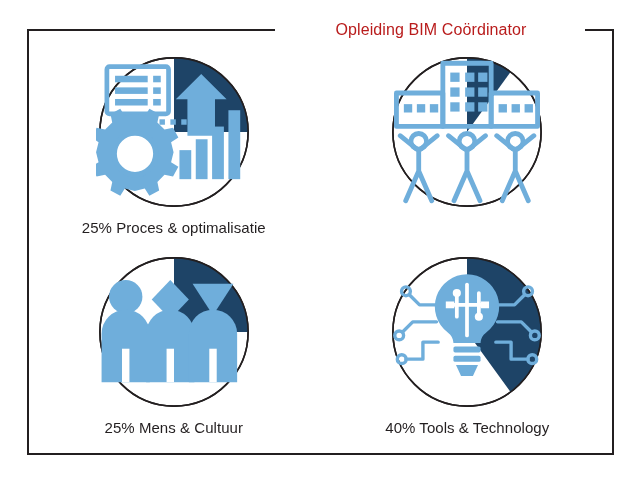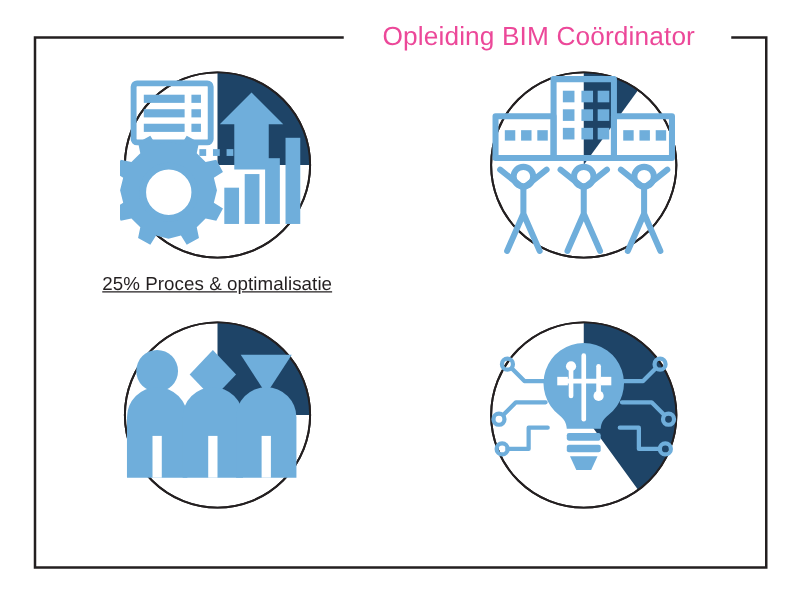--- a/index.html
+++ b/index.html
@@ -46,23 +46,23 @@
   }
 
   .title {
     position: absolute;
     left: 275px;
     top: 17px;
     width: 312px;
     height: 26px;
     line-height: 26px;
     text-align: center;
-    font-size: 21px;
+    font-size: 16px;
     font-weight: 400;
-    color: #ec4899;
+    color: #b91c1c;
     white-space: nowrap;
     letter-spacing: 0.1px;
   }
 
   
   .grid {
     position: absolute;
     left: 27px;
     top: 40px;
     width: 587px;
@@ -107,21 +107,20 @@
   .icon-layer svg { display: block; }
 
   .caption {
     margin-top: 9px;
     font-size: 15px;
     font-weight: 400;
     color: #231f20;
     white-space: nowrap;
     text-align: center;
     letter-spacing: 0.05px;
-    text-decoration: underline;
   }
 </style>
 </head>
 <body>
 
 <div id="slide">
 
   <div class="frame"></div>
   <div class="title-mask"></div>
   <div class="title">Opleiding BIM Coördinator</div>
@@ -247,20 +246,21 @@
               <path d="M27 58 L27 32 a13 13 0 0 1 26 0 L53 58 Z"></path>
               <rect x="38" y="40" width="4" height="18" fill="#ffffff"></rect>
 
               <path d="M52 5 L74 5 L63 22 Z"></path>
               <path d="M50 58 L50 32 a13 13 0 0 1 26 0 L76 58 Z"></path>
               <rect x="61" y="40" width="4" height="18" fill="#ffffff"></rect>
             </g>
           </svg>
         </div>
       </div>
+      <div class="caption">25% Mens &amp; Cultuur</div>
     </div>
 
     <div class="card row2">
       <div class="chart-wrap">
         <svg viewBox="0 0 160 160" xmlns="http://www.w3.org/2000/svg">
           <circle cx="80" cy="80" r="76" fill="#ffffff" stroke="#231f20" stroke-width="1.6"></circle>
 
           <path d="M80 80 L80 4 A76 76 0 0 1 124.67 141.49 Z" fill="#1e4467"></path>
           <circle cx="80" cy="80" r="76" fill="none" stroke="#231f20" stroke-width="1.6"></circle>
         </svg>
@@ -299,16 +299,17 @@
             </g>
 
             <g fill="#6faedb">
               <rect x="38" y="46.5" width="16" height="3.6" rx="1"></rect>
               <rect x="38" y="52" width="16" height="3.6" rx="1"></rect>
               <path d="M39.5 57.5 L52.5 57.5 L49.5 64 L42.5 64 Z"></path>
             </g>
           </svg>
         </div>
       </div>
+      <div class="caption">40% Tools &amp; Technology</div>
     </div>
 
   </div>
 </div>
 
 </body></html>

